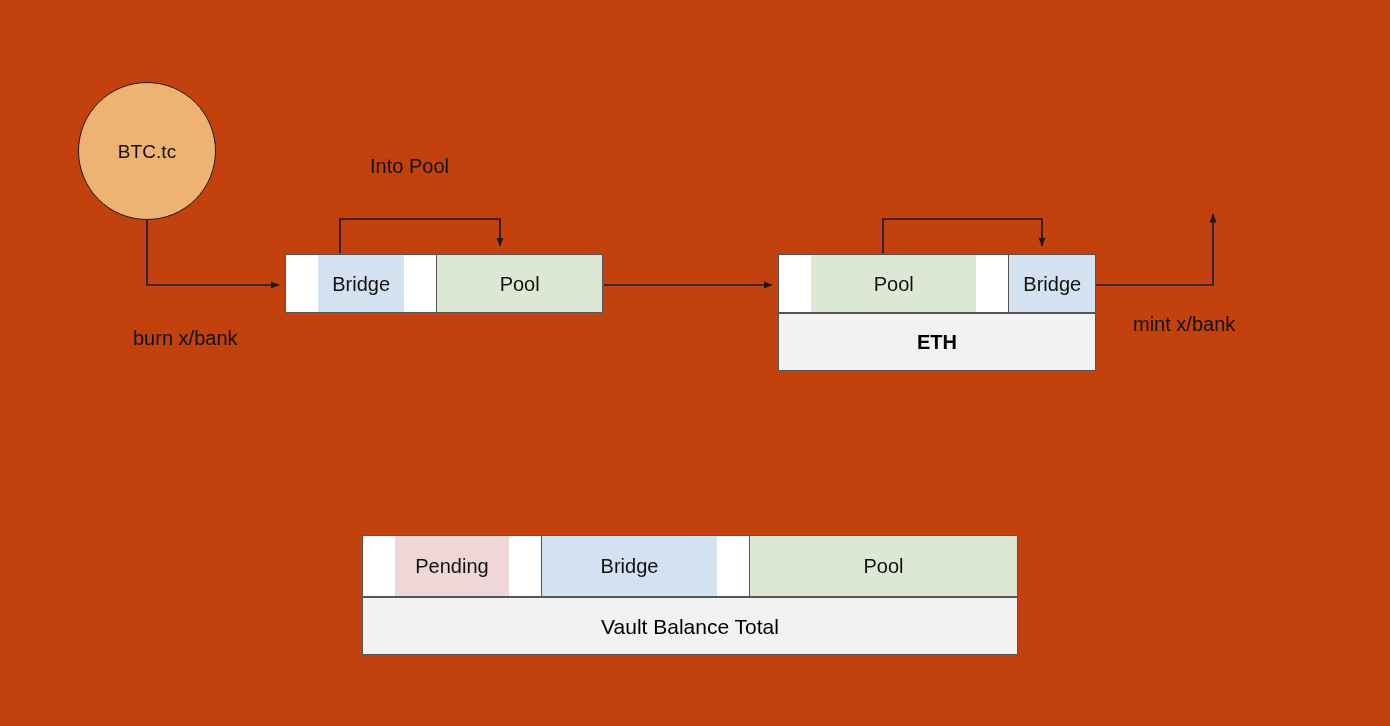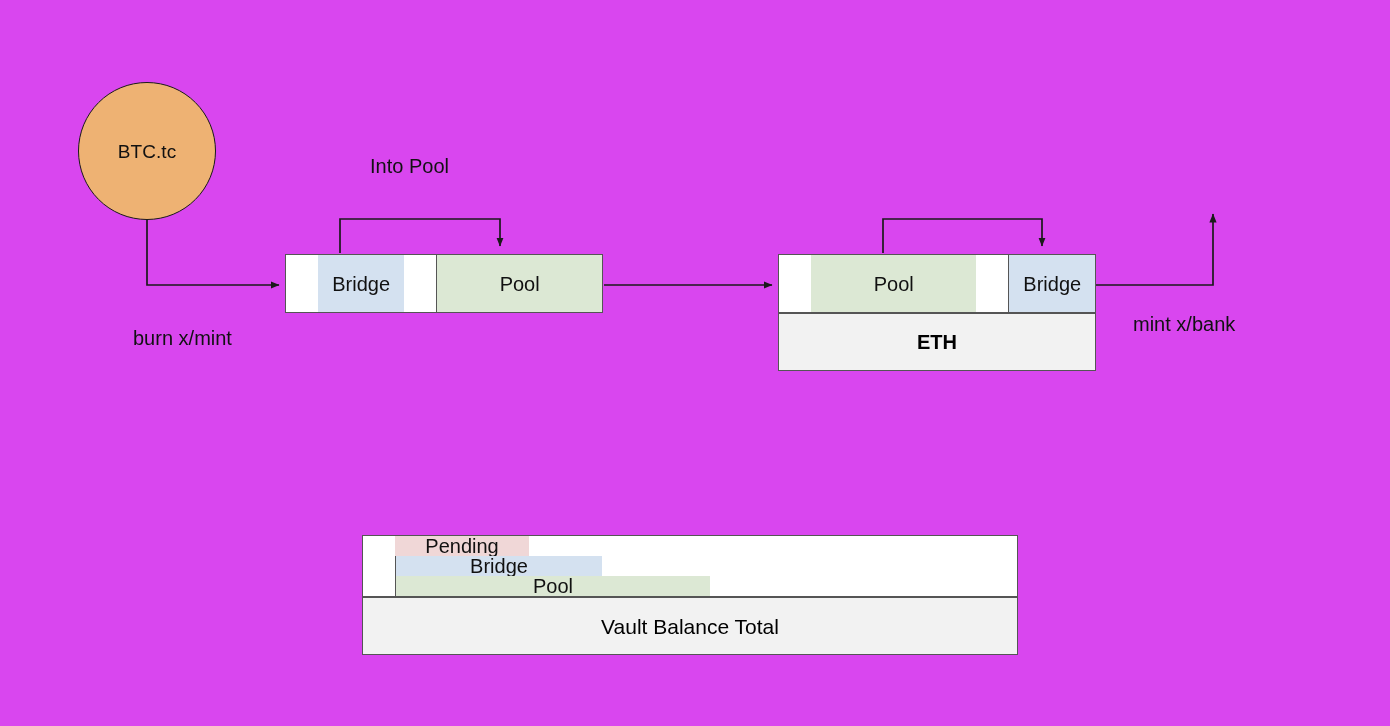--- a/index.html
+++ b/index.html
@@ -9,21 +9,21 @@
     background: #ffffff;
   }
   body {
     font-family: "Liberation Sans", sans-serif;
     color: #000000;
   }
   #canvas {
     position: relative;
     width: 1390px;
     height: 726px;
-    background: #d946ef;
+    background: #c2410c;
     overflow: hidden;
   }
   .svg-layer {
     position: absolute;
     left: 0;
     top: 0;
     width: 1390px;
     height: 726px;
     pointer-events: none;
   }
@@ -180,26 +180,26 @@
         <span>Bridge</span>
       </div>
     </div>
     <div class="chain-total" style="top:59px; width:318px; height:58px;">
       <span>ETH</span>
     </div>
   </div>
 
   <div class="edge-label" style="left:370px; top:156px;">Into Pool</div>
 
-  <div class="edge-label" style="left:133px; top:328px;">burn x/mint</div>
+  <div class="edge-label" style="left:133px; top:328px;">burn x/bank</div>
 
   <div class="edge-label" style="left:1133px; top:314px;">mint x/bank</div>
 
   <div class="vault-wrap" style="left:362px; top:535px; width:656px; height:120px;">
-    <div class="vault-segments" style="width:656px; height:62px; background:#ffffff;flex-direction:column;">
+    <div class="vault-segments" style="width:656px; height:62px; background:#ffffff;">
       <div class="seg" style="width:134px; background:#f0d7d7;">
         <span>Pending</span>
       </div>
       <div class="seg" style="width:207px; background:#d4e1f0;">
         <span>Bridge</span>
       </div>
       <div class="seg" style="width:315px; background:#dce8d4;">
         <span>Pool</span>
       </div>
     </div>

